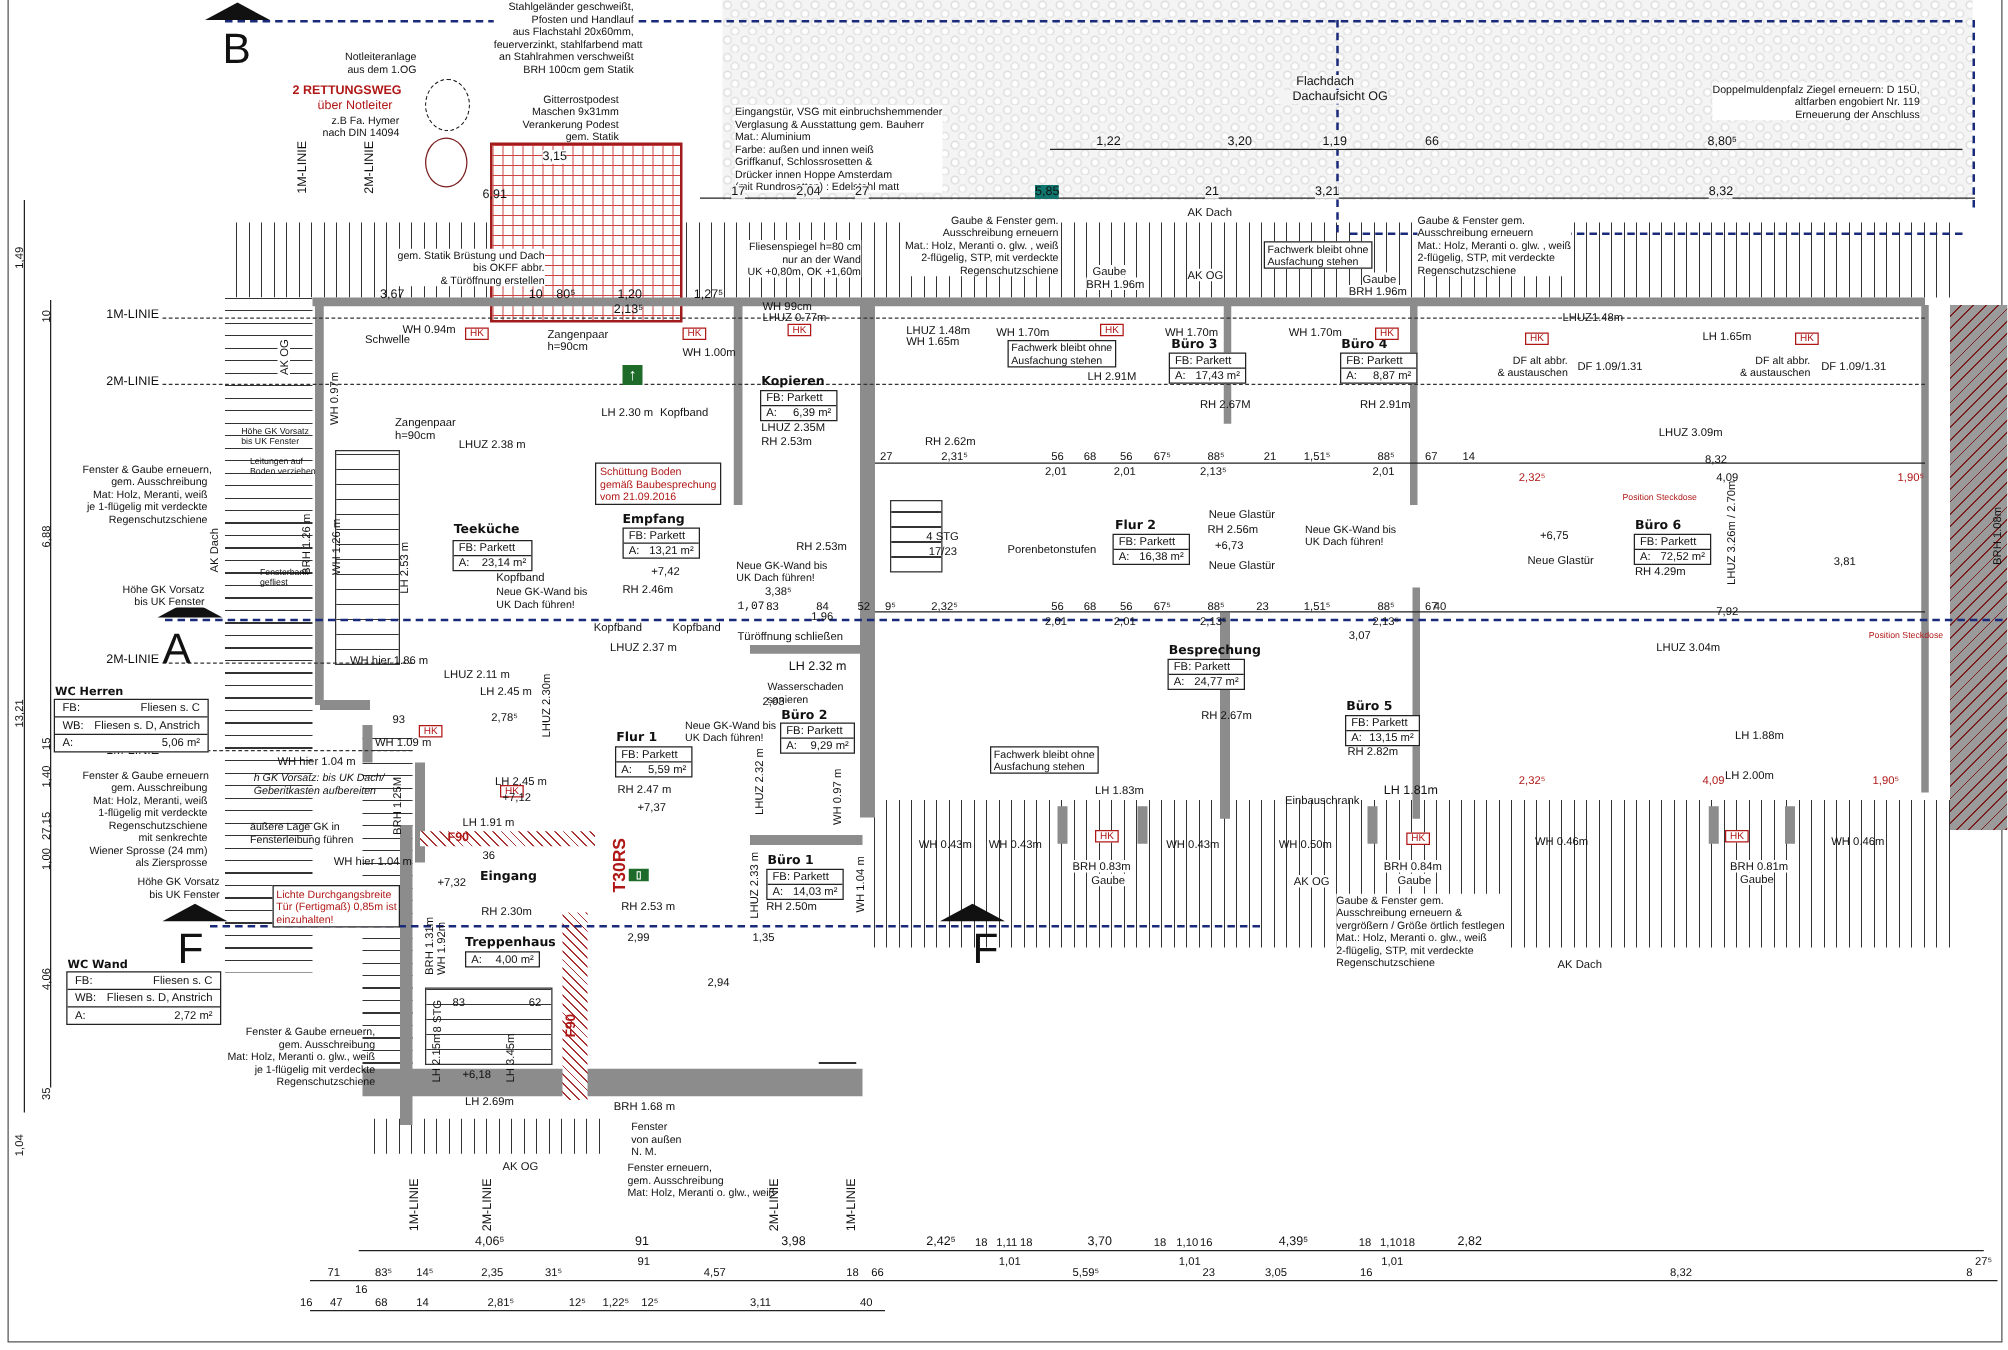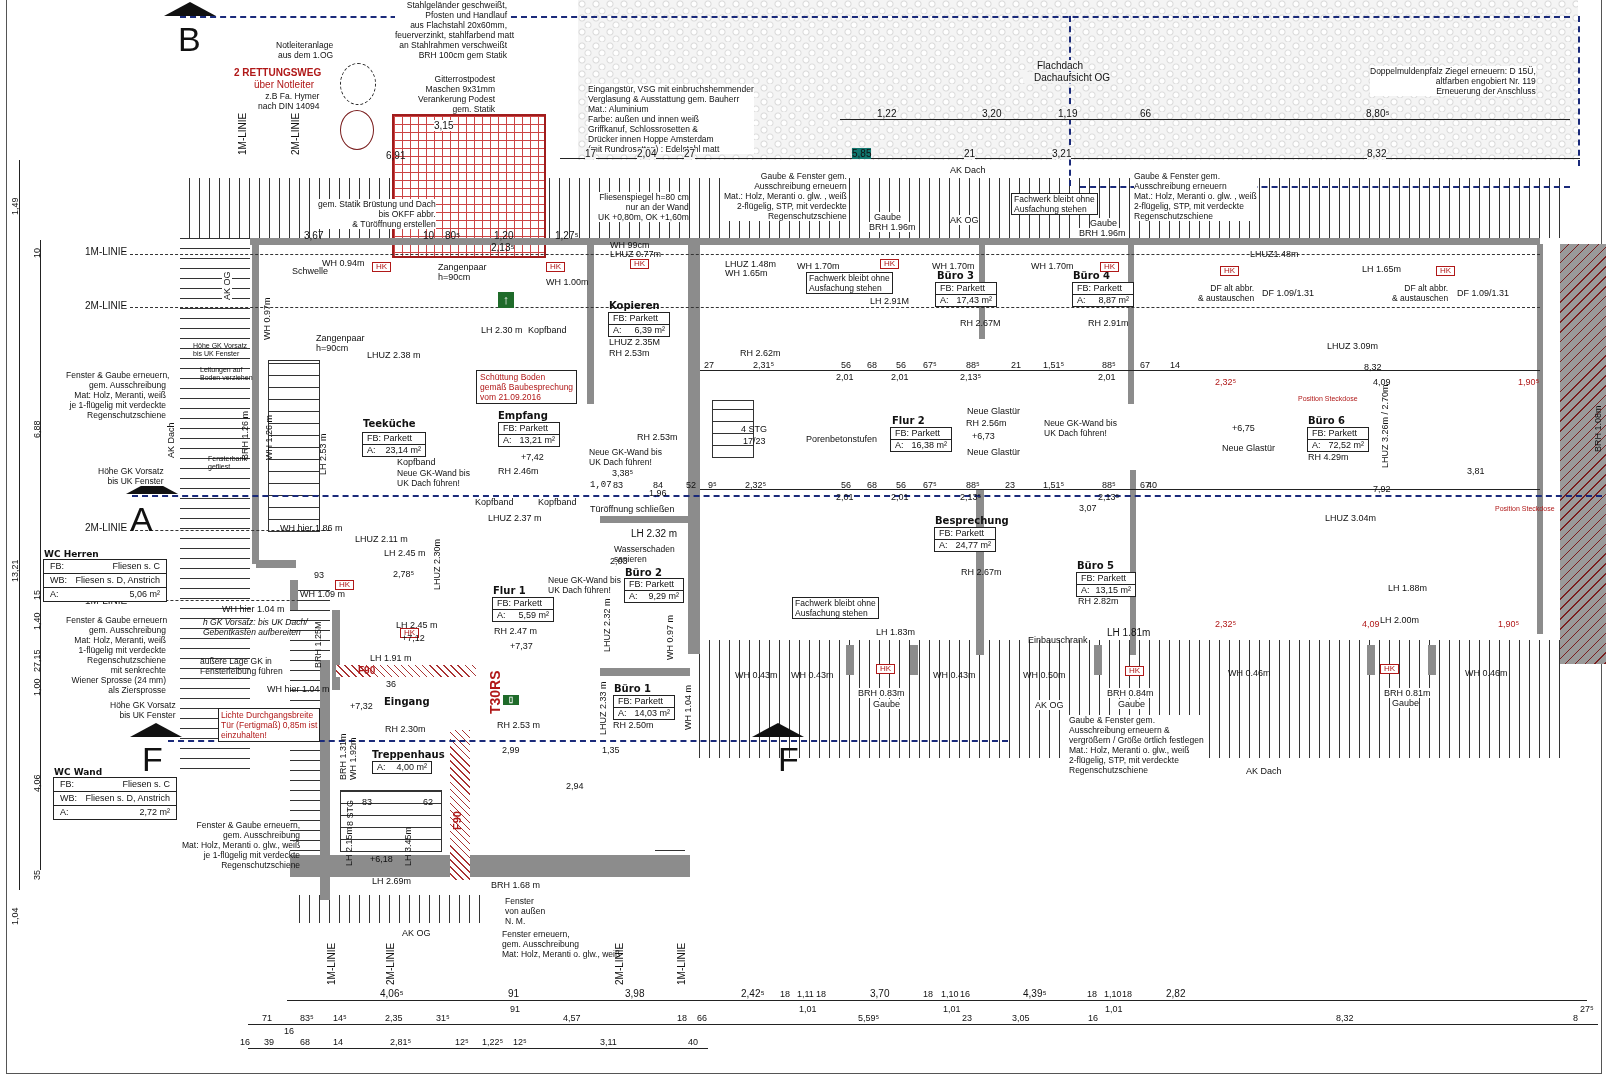--- a/index.html
+++ b/index.html
@@ -648,21 +648,21 @@
 
 <div class="t md" style="left:877px;top:108px;background:#f4f4f4;">1,22</div>
 <div class="t md" style="left:982px;top:108px;background:#f4f4f4;">3,20</div>
 <div class="t md" style="left:1058px;top:108px;background:#f4f4f4;">1,19</div>
 <div class="t md" style="left:1140px;top:108px;background:#f4f4f4;">66</div>
 <div class="t md" style="left:1366px;top:108px;background:#f4f4f4;">8,80⁵</div>
 
 <div class="t md" style="left:585px;top:148px;background:#f4f4f4;">17</div>
 <div class="t md" style="left:637px;top:148px;background:#f4f4f4;">2,04</div>
 <div class="t md" style="left:684px;top:148px;background:#f4f4f4;">27</div>
-<div class="t md" style="left:828px;top:148px;background:#0f766e;margin-left:24px;">5,85</div>
+<div class="t md" style="left:828px;top:148px;background:#0f766e;">5,85</div>
 <div class="t md" style="left:964px;top:148px;background:#f4f4f4;">21</div>
 <div class="t md" style="left:1052px;top:148px;background:#f4f4f4;">3,21</div>
 <div class="t md" style="left:1367px;top:148px;background:#f4f4f4;">8,32</div>
 
 <div class="t md" style="left:304px;top:230px;">3,67</div>
 <div class="t md" style="left:423px;top:230px;">10</div>
 <div class="t md" style="left:445px;top:230px;">80⁵</div>
 <div class="t md" style="left:494px;top:230px;">1,20</div>
 <div class="t md" style="left:491px;top:242px;">2,13⁵</div>
 <div class="t md" style="left:555px;top:230px;">1,27⁵</div>
@@ -700,21 +700,21 @@
 <div class="t" style="left:697px;top:1013px;">66</div>
 <div class="t" style="left:858px;top:1013px;">5,59⁵</div>
 <div class="t" style="left:962px;top:1013px;">23</div>
 <div class="t" style="left:1012px;top:1013px;">3,05</div>
 <div class="t" style="left:1088px;top:1013px;">16</div>
 <div class="t" style="left:1336px;top:1013px;">8,32</div>
 <div class="t" style="left:1573px;top:1013px;">8</div>
 <div class="t" style="left:1580px;top:1004px;">27⁵</div>
 
 <div class="t" style="left:240px;top:1037px;">16</div>
-<div class="t" style="left:264px;top:1037px;">39</div>
+<div class="t" style="left:264px;top:1037px;">47</div>
 <div class="t" style="left:284px;top:1026px;">16</div>
 <div class="t" style="left:300px;top:1037px;">68</div>
 <div class="t" style="left:333px;top:1037px;">14</div>
 <div class="t" style="left:390px;top:1037px;">2,81⁵</div>
 <div class="t" style="left:455px;top:1037px;">12⁵</div>
 <div class="t" style="left:482px;top:1037px;">1,22⁵</div>
 <div class="t" style="left:513px;top:1037px;">12⁵</div>
 <div class="t" style="left:600px;top:1037px;">3,11</div>
 <div class="t" style="left:688px;top:1037px;">40</div>
 
@@ -750,21 +750,21 @@
 <div class="t" style="left:836px;top:492px;">2,01</div>
 <div class="t" style="left:891px;top:492px;">2,01</div>
 <div class="t" style="left:960px;top:492px;">2,13⁵</div>
 <div class="t" style="left:1098px;top:492px;">2,13⁵</div>
 <div class="t" style="left:1079px;top:503px;">3,07</div>
 
 <div class="t red" style="left:1215px;top:377px;">2,32⁵</div>
 <div class="t" style="left:1373px;top:377px;">4,09</div>
 <div class="t red" style="left:1518px;top:377px;">1,90⁵</div>
 <div class="t" style="left:1364px;top:362px;">8,32</div>
-<div class="t" style="left:1467px;top:466px;">3,81</div>
+<div class="t" style="left:1467px;top:444px;">3,81</div>
 <div class="t" style="left:1373px;top:484px;">7,92</div>
 <div class="t red" style="left:1215px;top:619px;">2,32⁵</div>
 <div class="t red" style="left:1362px;top:619px;">4,09</div>
 <div class="t red" style="left:1498px;top:619px;">1,90⁵</div>
 
 <div class="t" style="left:612px;top:468px;">3,38⁵</div>
 <div class="t" style="left:649px;top:488px;">1,96</div>
 <div class="t" style="left:590px;top:480px;font-family:Liberation Mono, monospace;">1,07</div>
 <div class="t" style="left:613px;top:480px;">83</div>
 <div class="t" style="left:653px;top:480px;">84</div>

